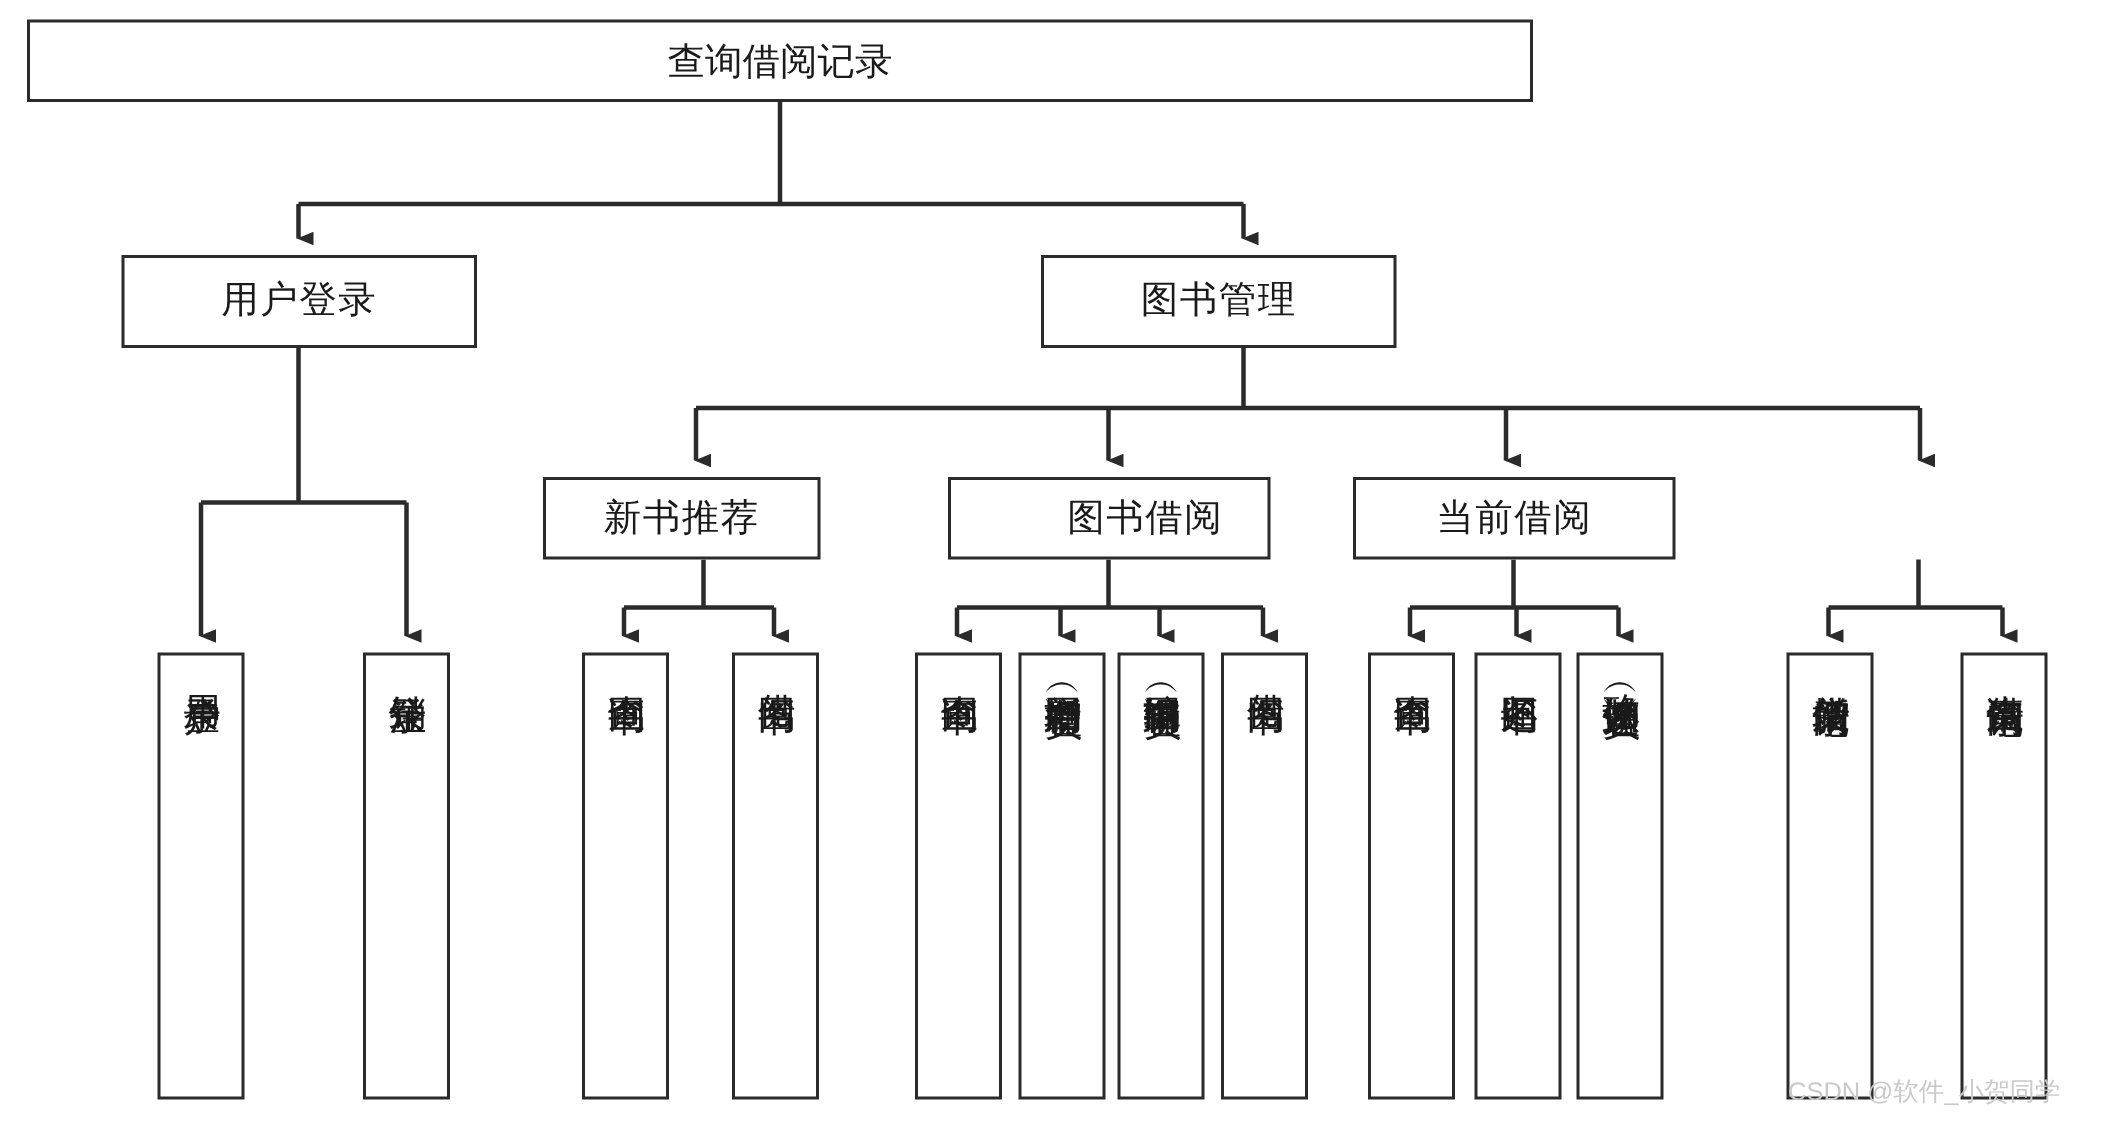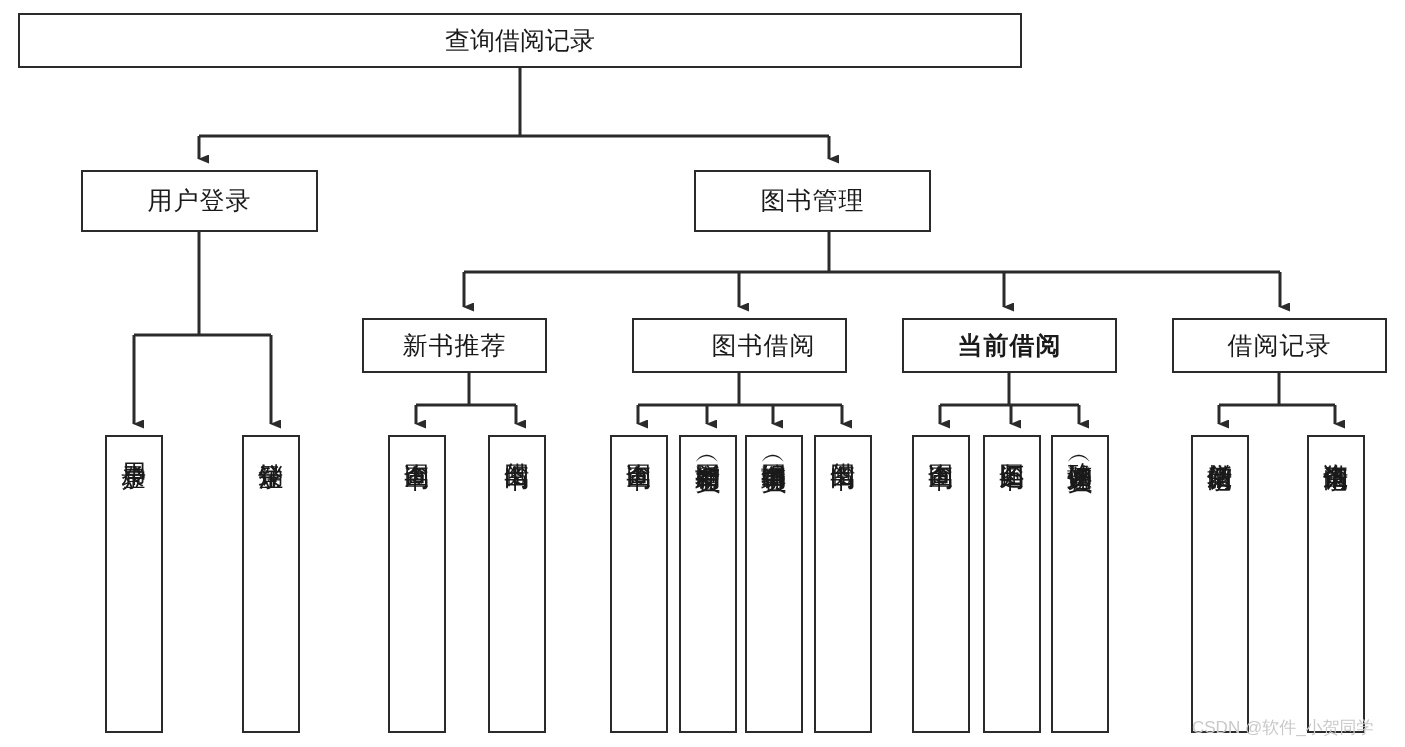--- a/index.html
+++ b/index.html
@@ -126,25 +126,22 @@
   <div class="node horiz" style="left: 694px; top: 170px; width: 237px; height: 62px;">
     <span>图书管理</span>
   </div>
 
   <div class="node horiz" style="left: 362px; top: 318px; width: 185px; height: 55px;">
     <span>新书推荐</span>
   </div>
   <div class="node horiz" style="left: 632px; top: 318px; width: 215px; height: 55px; padding-left: 48px;">
     <span>图书借阅</span>
   </div>
-  <div class="node horiz" style="left: 902px; top: 318px; width: 215px; height: 55px; font-weight: bold;">
+  <div class="node horiz" style="left: 902px; top: 318px; width: 215px; height: 55px;">
     <span>当前借阅</span>
-  </div>
-  <div class="node horiz" style="left: 1172px; top: 318px; width: 215px; height: 55px;">
-    <span>借阅记录</span>
   </div>
 
   <div class="node leaf" style="left: 105px; top: 435px; width: 58px; height: 298px;">
     <span class="vtext">用户登录</span>
   </div>
   <div class="node leaf" style="left: 242px; top: 435px; width: 58px; height: 298px;">
     <span class="vtext">注销登录</span>
   </div>
   <div class="node leaf" style="left: 388px; top: 435px; width: 58px; height: 298px;">
     <span class="vtext">查询图书</span>

